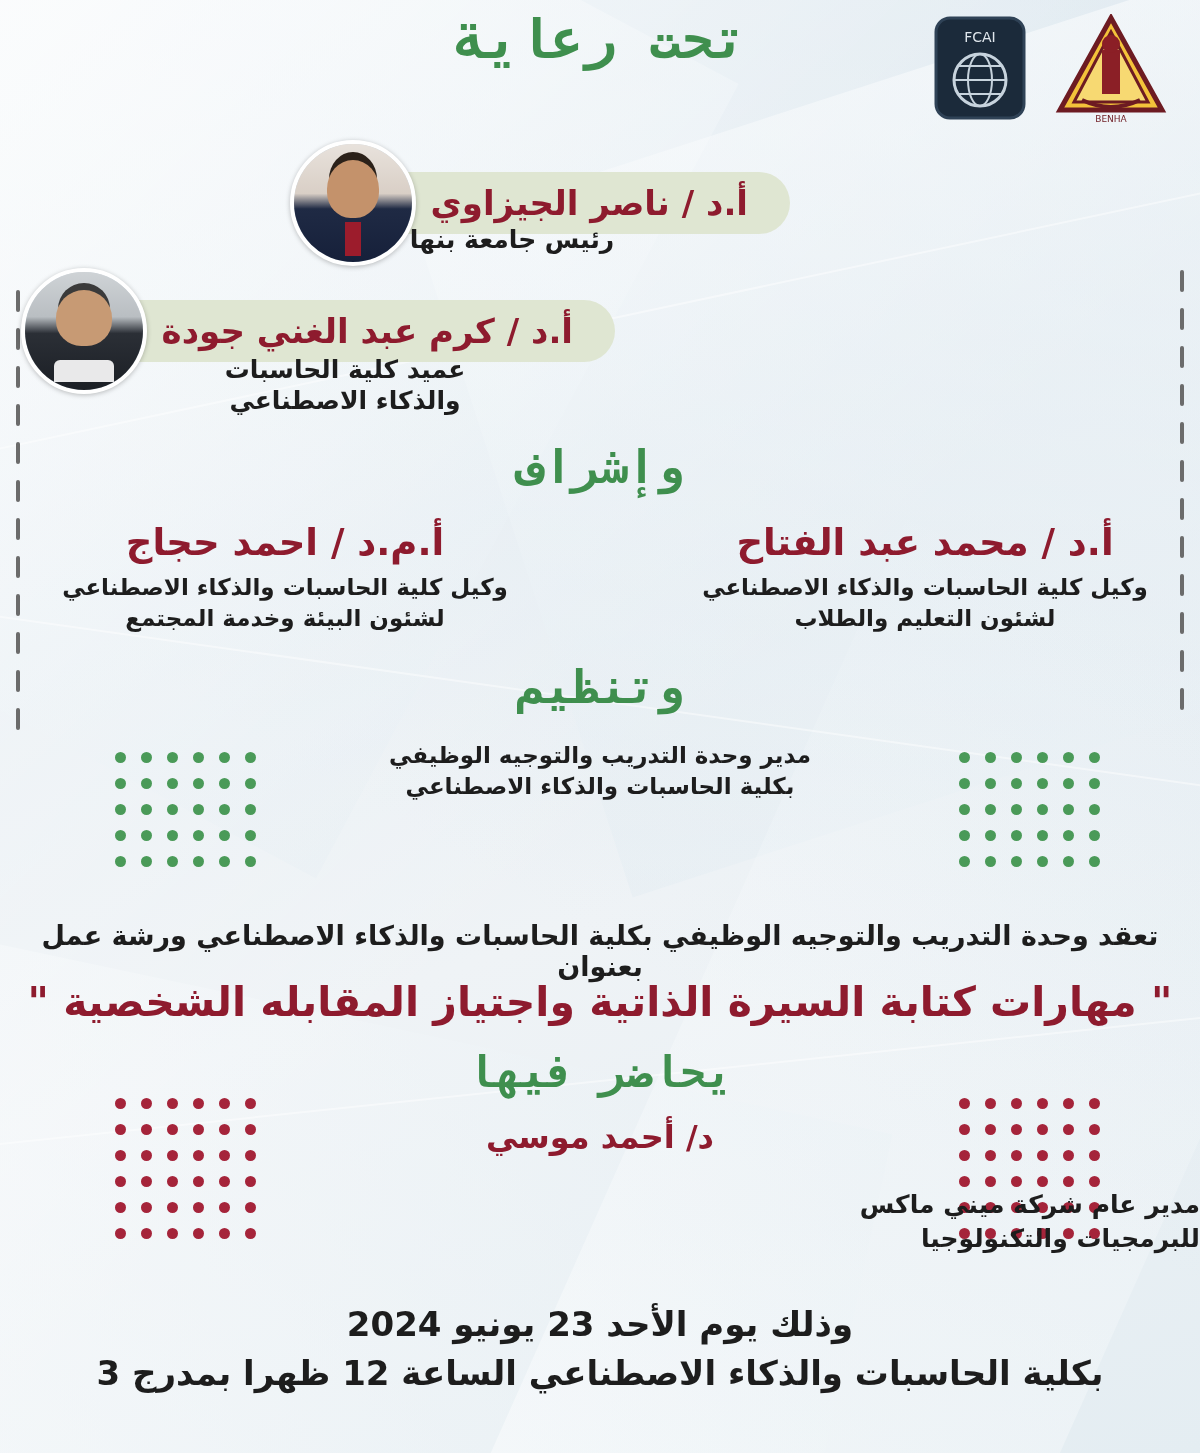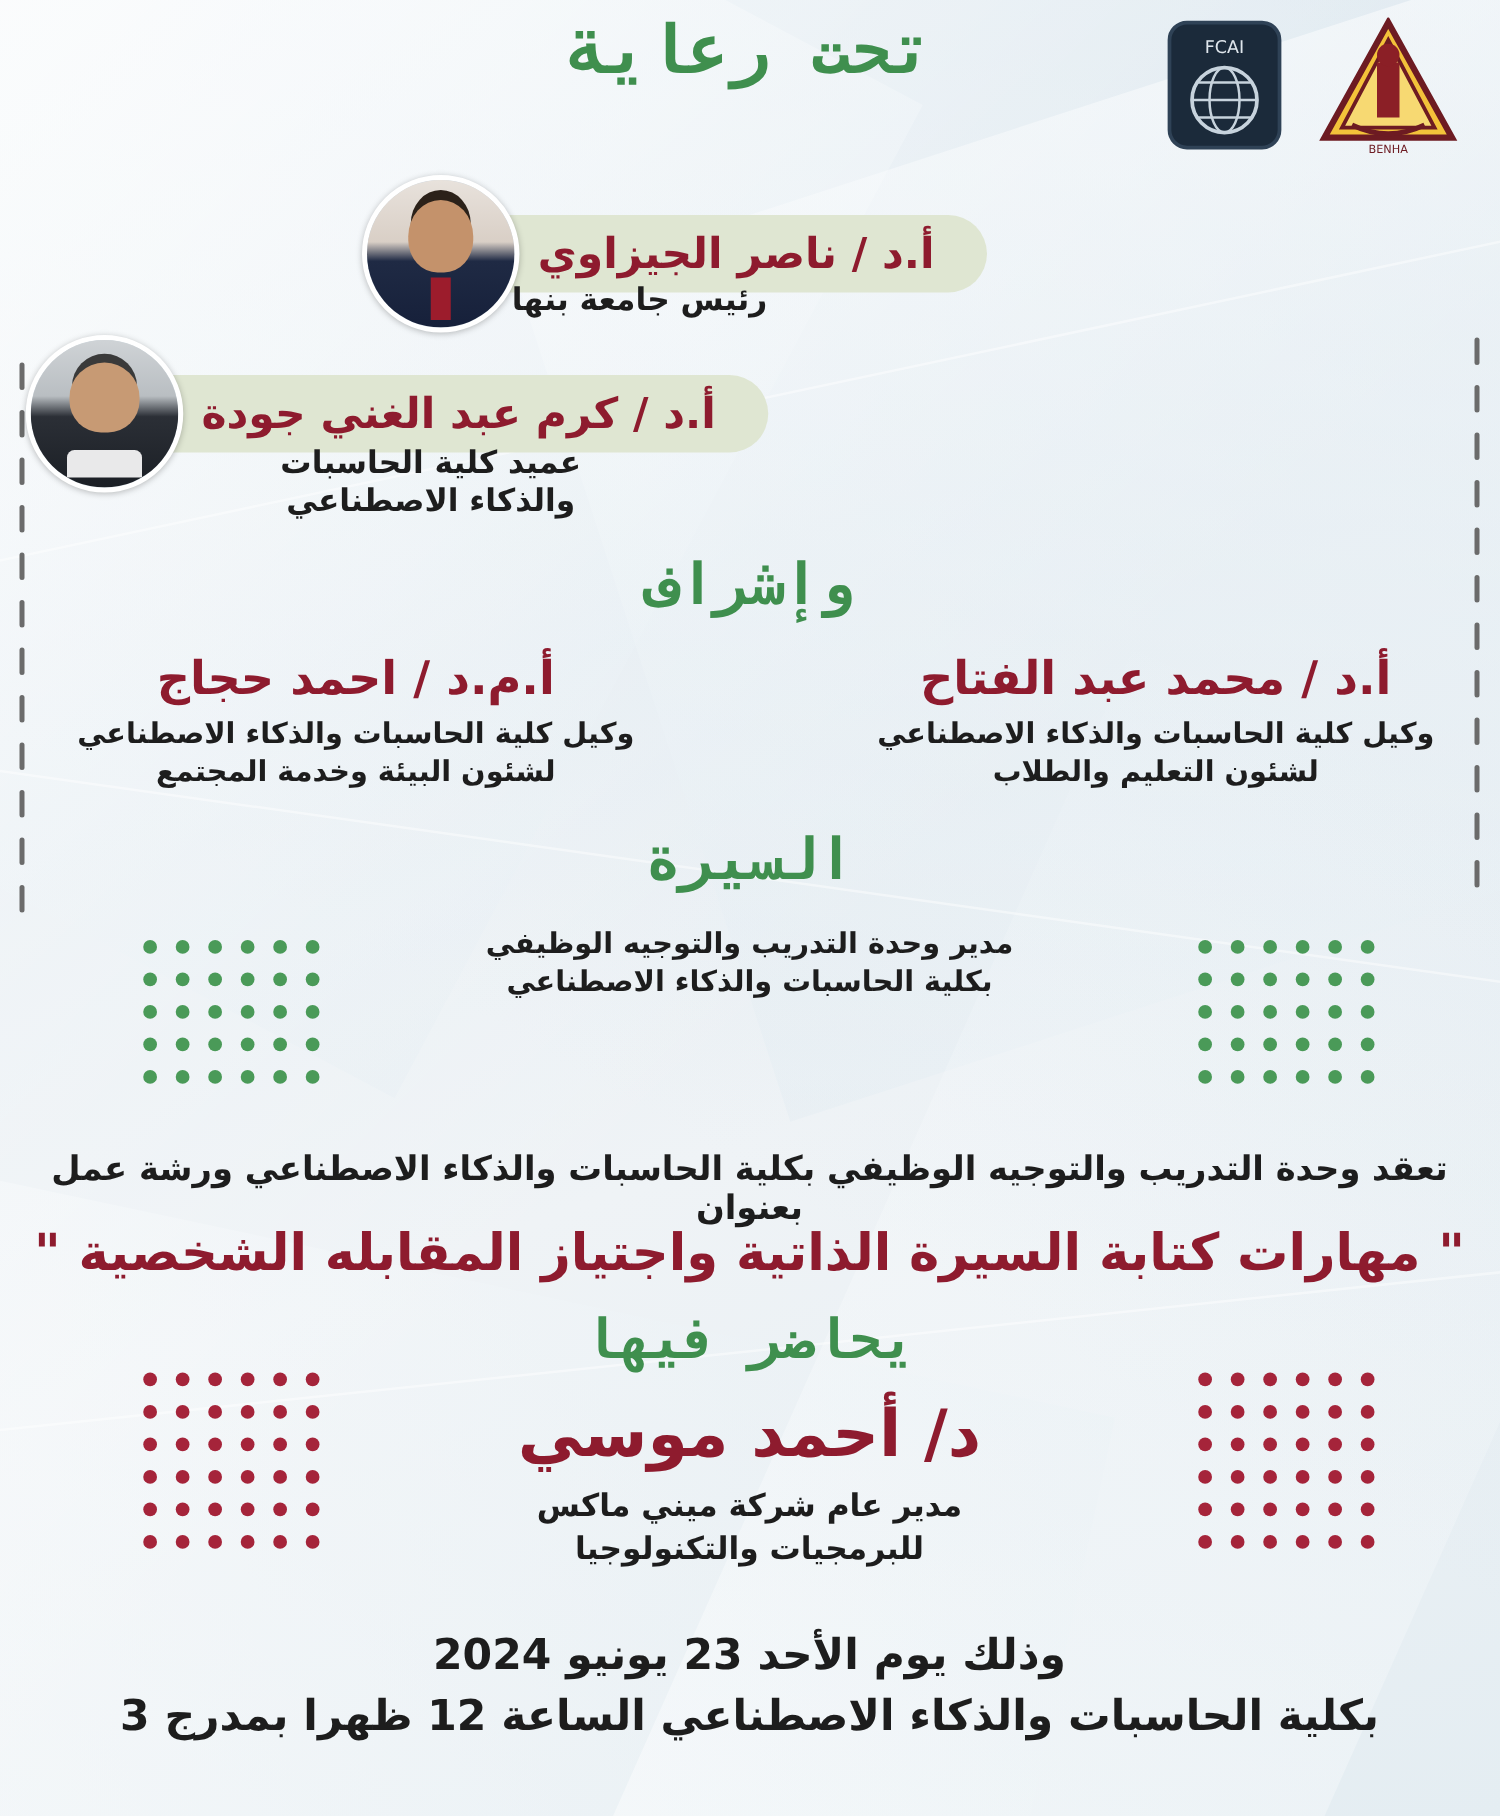--- a/index.html
+++ b/index.html
@@ -271,29 +271,28 @@
     text-align: center;
     font-size: 41px;
     font-weight: bold;
     color: #8e1b2e;
   }
   .lecturer-name {
     position: absolute;
     top: 1118px;
     width: 100%;
     text-align: center;
-    font-size: 52px;
+    font-size: 32px;
     font-weight: bold;
     color: #8e1b2e;
   }
   .lecturer-title {
     position: absolute;
     top: 1188px;
     width: 100%;
-    text-align: center;
     font-size: 25px;
     font-weight: bold;
     color: #1d1d1d;
     line-height: 1.35;
   }
 
   
   .footer {
     position: absolute;
     top: 1300px;
@@ -419,21 +418,21 @@
     </div>
 
     <div class="sup sup-left">
       <div class="nm">أ.م.د / احمد حجاج</div>
       <div class="ttl">
         <div>وكيل كلية الحاسبات والذكاء الاصطناعي</div>
         <div>لشئون البيئة وخدمة المجتمع</div>
       </div>
     </div>
 
-    <div class="heading h-organization">السيرة</div>
+    <div class="heading h-organization">وتنظيم</div>
 
     <div class="dots green dots-g-left">
       <i></i>
         <i></i>
         <i></i>
         <i></i>
         <i></i>
         <i></i>
       <i></i>
         <i></i>

